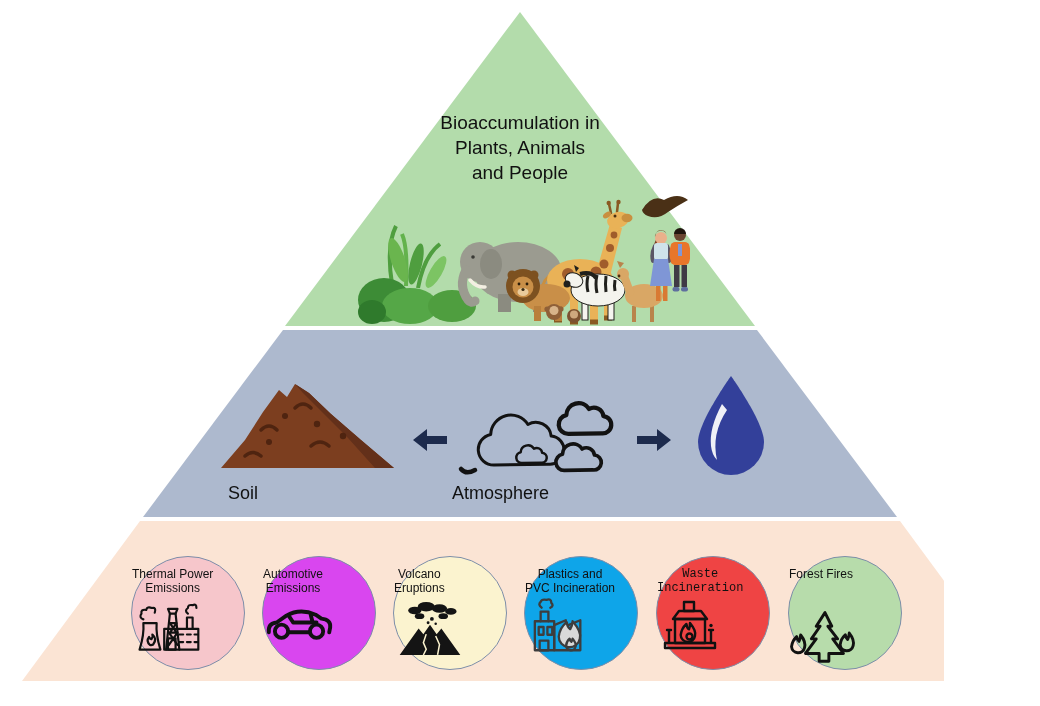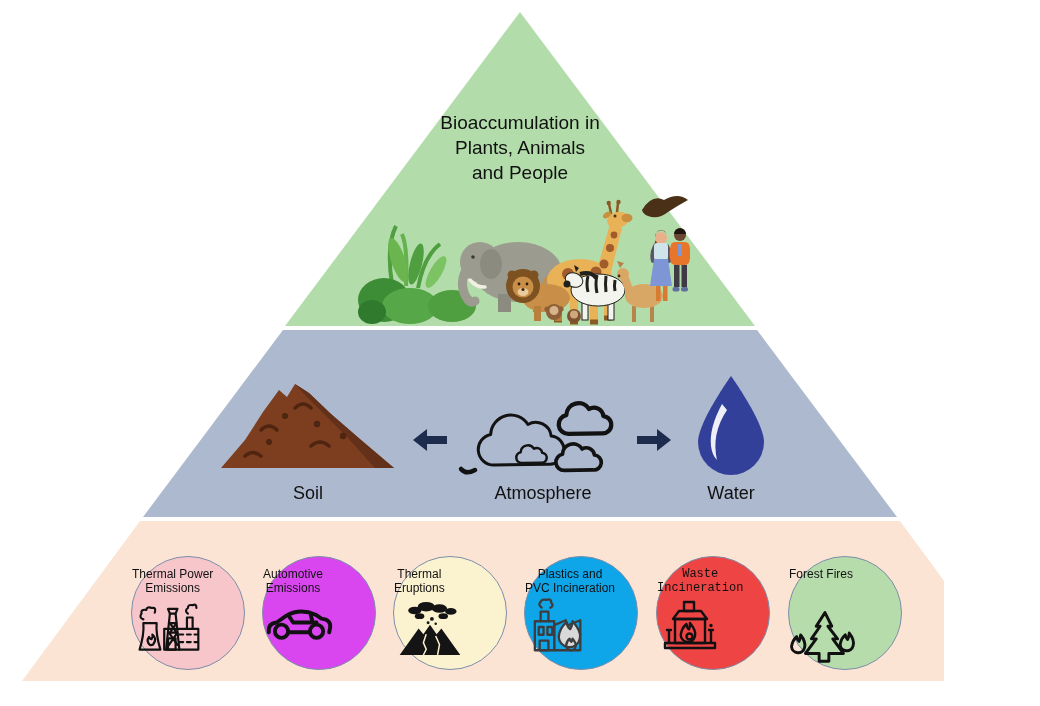--- a/index.html
+++ b/index.html
@@ -8,21 +8,21 @@
     font-family:"Liberation Sans",sans-serif;color:#1a1a1a;
   }
   .stage svg{display:block;}
   #pyramid-svg{position:absolute;left:0;top:0;}
   .abs{position:absolute;}
   .pyramid-title{
     left:395px;top:110px;width:250px;text-align:center;
     font-size:19px;line-height:25px;white-space:pre-line;color:#111;
   }
   .tier-label{
-    top:483px;width:160px;text-align:center;font-size:18px;color:#111;
+    top:483px;width:160px;text-align:left;font-size:18px;color:#111;
   }
   .scene-svg{left:358px;top:188px;}
   .soil-svg{left:215px;top:362px;}
   .clouds-svg{left:455px;top:386px;}
   .drop-svg{left:690px;top:372px;}
   .arrow-svg{top:429px;}
   .source-circle{
     position:absolute;top:556px;width:114px;height:114px;border-radius:50%;
     border:1.5px solid #7d8ea9;box-sizing:border-box;
     display:flex;flex-direction:column;align-items:flex-start;padding-top:10px;
@@ -199,22 +199,21 @@
   </svg>
 
   <svg class="abs arrow-svg" style="left:413px" width="34" height="22" viewBox="0 0 34 22">
     <polygon points="34,7 14,7 14,0 0,11 14,22 14,15 34,15" fill="#1d2b4d"></polygon>
   </svg>
   <svg class="abs arrow-svg" style="left:637px" width="34" height="22" viewBox="0 0 34 22">
     <polygon points="0,7 20,7 20,0 34,11 20,22 20,15 0,15" fill="#1d2b4d"></polygon>
   </svg>
 
   <div class="abs tier-label" style="left:228px">Soil</div>
-  <div class="abs tier-label" style="left:463px">Atmosphere</div>
-  <div class="abs tier-label" style="left:651px">Water</div>
+  <div class="abs tier-label" style="left:452px">Atmosphere</div>
 
   <div class="source-circle" style="left: 131px; background-color: rgb(246, 198, 203);">
     <div class="source-label">Thermal Power
 Emissions</div>
     <svg class="source-icon" width="72" height="56" viewBox="0 0 76 58">
       <g fill="none" stroke="#111" stroke-width="2.3" stroke-linejoin="round" stroke-linecap="round">
         <path d="M8,54 Q13,38 12,26 L26,26 Q25,38 30,54 Z"></path>
         <path d="M19,49 q-4.5,-4 -1,-8.5 q1,2 2.5,2.5 q2,-2.5 1,-5 q5.5,4.5 0.8,10.5 q-1.6,1 -3.3,0.5 z"></path>
         <path d="M12,22 q-5,-2 -2,-6 q-1,-5 5,-4 q1,-4 6,-2 q5,-1 3,5"></path>
         <path d="M36,54 L40,16 L46,16 L50,54"></path>
@@ -237,21 +236,21 @@
         <path d="M6,30 Q5,21 14,20 L24,13 Q38,5 54,12 L60,16 Q70,17 69,25 L68,30"></path>
         <path d="M27,14 L31,20 M49,12 L51,20 M31,20 h24"></path>
         <path d="M27,30 h20"></path>
         <circle cx="19" cy="29" r="6.8"></circle>
         <circle cx="55" cy="29" r="6.8"></circle>
       </g>
     </svg>
   </div>
 
   <div class="source-circle" style="left: 393px; background-color: rgb(251, 243, 207);">
-    <div class="source-label">Thermal
+    <div class="source-label">Volcano
 Eruptions</div>
     <svg class="source-icon" width="72" height="59" viewBox="0 0 76 62">
       <g fill="#141414">
         <ellipse cx="22" cy="13" rx="7" ry="4"></ellipse>
           <ellipse cx="34" cy="9" rx="9" ry="5"></ellipse>
         <ellipse cx="48" cy="11" rx="8" ry="4.5"></ellipse>
           <ellipse cx="60" cy="14" rx="6" ry="3.5"></ellipse>
         <ellipse cx="27" cy="19" rx="5" ry="3"></ellipse>
           <ellipse cx="52" cy="19" rx="5" ry="3"></ellipse>
         <circle cx="40" cy="22" r="2"></circle>

